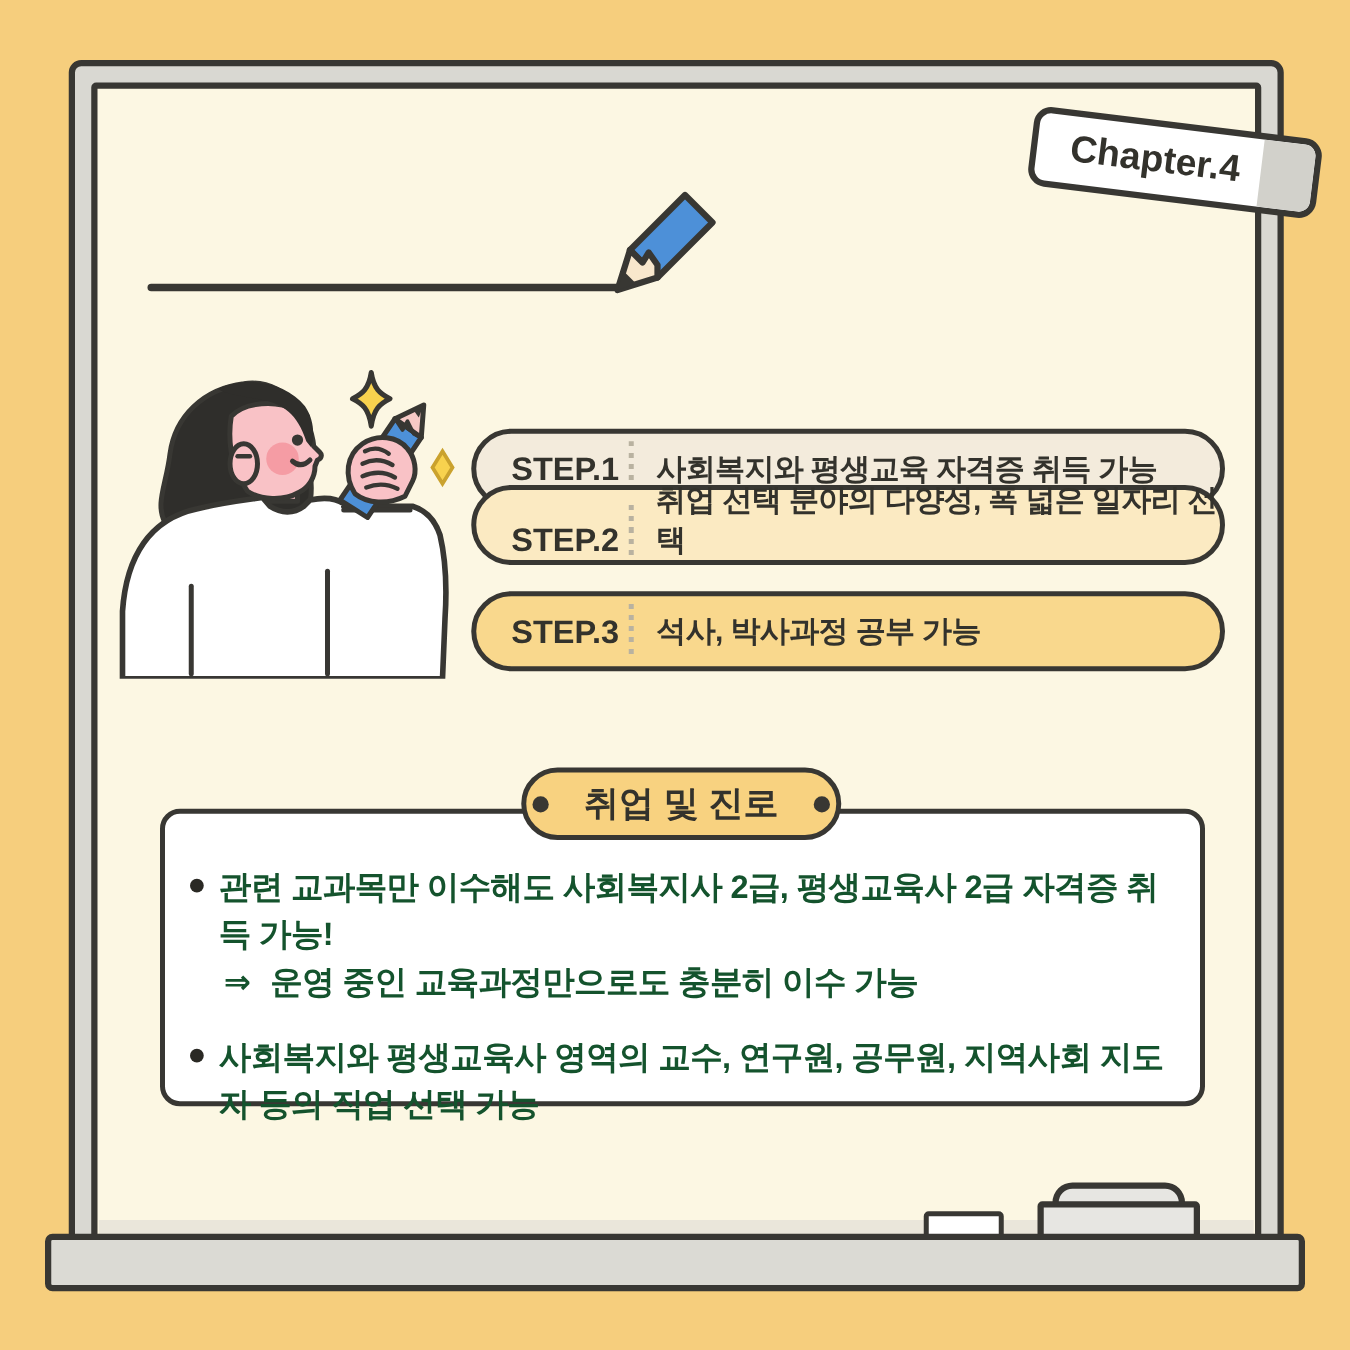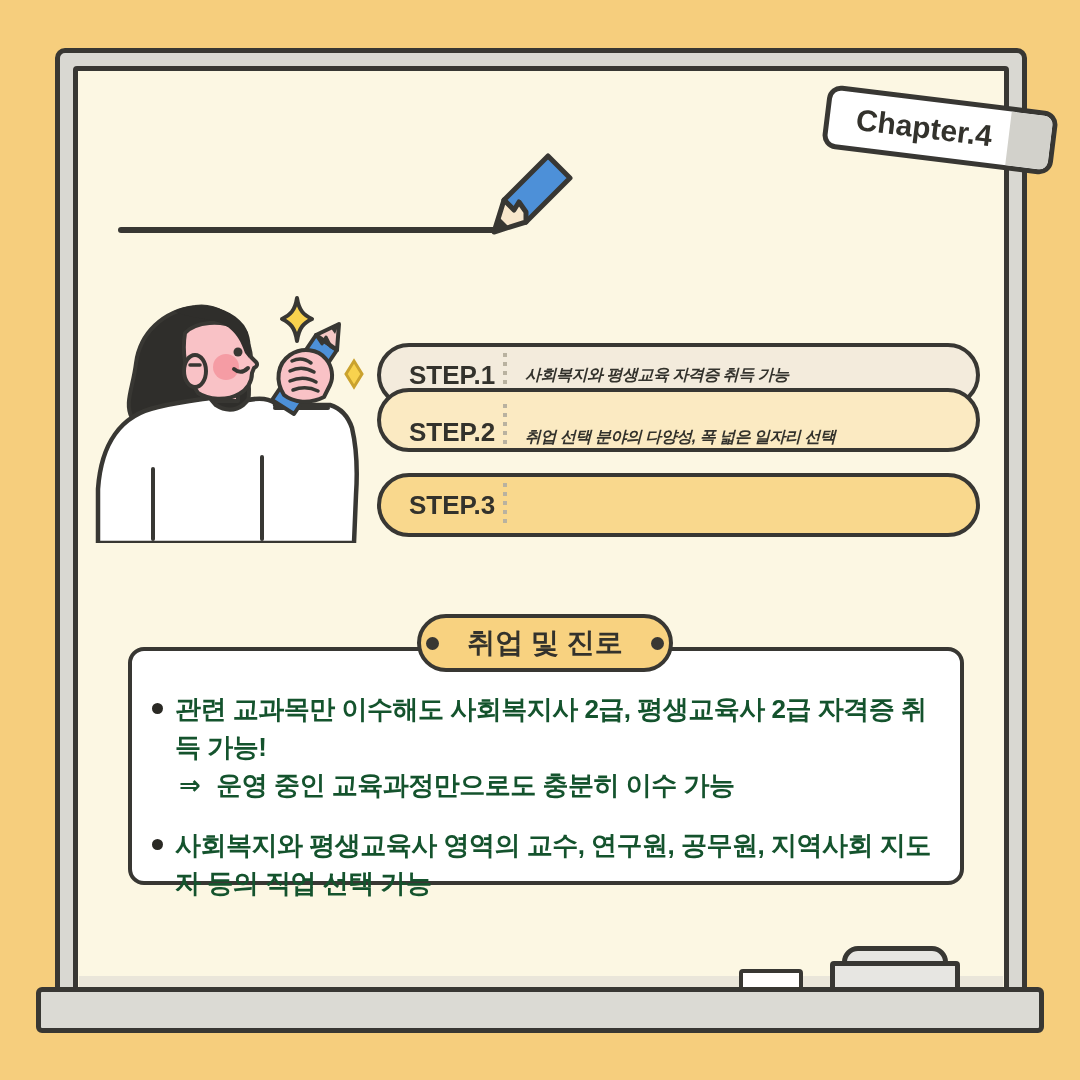--- a/index.html
+++ b/index.html
@@ -52,21 +52,21 @@
 
   
   .step-pill{position:absolute;left:377px;width:603px;height:64px;border:4px solid var(--dark);
     border-radius:32px;display:flex;align-items:center;z-index:3;}
   .step-pill.s1{top:303px;background:var(--step1);margin-top:40px;}
   .step-pill.s2{top:388px;background:var(--step2);align-items:flex-end;}
   .step-pill.s3{top:473px;background:var(--step3);}
   .step-label{min-width:88px;margin-left:28px;font-size:26px;font-weight:700;color:var(--text-dark);}
   .step-divider{width:4px;height:44px;margin:0 18px 0 6px;
     background:repeating-linear-gradient(to bottom,var(--divider-dot) 0 4px,transparent 4px 9px);}
-  .step-text{font-size:16px;font-weight:700;color:var(--text-dark);letter-spacing:-0.5px;font-style:italic;}
+  .step-text{font-size:24px;font-weight:700;color:var(--text-dark);letter-spacing:-0.5px;}
 
   
   .career-box{position:absolute;left:128px;top:647px;width:836px;height:238px;
     background:#ffffff;border:4px solid var(--dark);border-radius:16px;z-index:3;}
   .career-pill{position:absolute;left:417px;top:614px;width:256px;height:58px;
     background:var(--label-pill);border:4px solid var(--dark);border-radius:29px;
     display:flex;align-items:center;justify-content:center;gap:28px;z-index:4;}
   .career-pill .dot{width:13px;height:13px;border-radius:50%;background:var(--dark);}
   .career-heading{font-size:28px;font-weight:700;color:var(--text-dark);}
   .career-content{position:absolute;left:152px;top:690px;width:790px;z-index:4;}
@@ -144,20 +144,21 @@
     <span class="step-text">사회복지와 평생교육 자격증 취득 가능</span>
   </div>
   <div class="step-pill s2">
     <span class="step-label">STEP.2</span>
     <span class="step-divider"></span>
     <span class="step-text">취업 선택 분야의 다양성, 폭 넓은 일자리 선택</span>
   </div>
   <div class="step-pill s3">
     <span class="step-label">STEP.3</span>
     <span class="step-divider"></span>
+    <span class="step-text">석사, 박사과정 공부 가능</span>
   </div>
 
   <div class="career-box"></div>
   <div class="career-pill">
     <span class="dot"></span>
     <span class="career-heading">취업 및 진로</span>
     <span class="dot"></span>
   </div>
   <div class="career-content">
     <div class="career-item">

